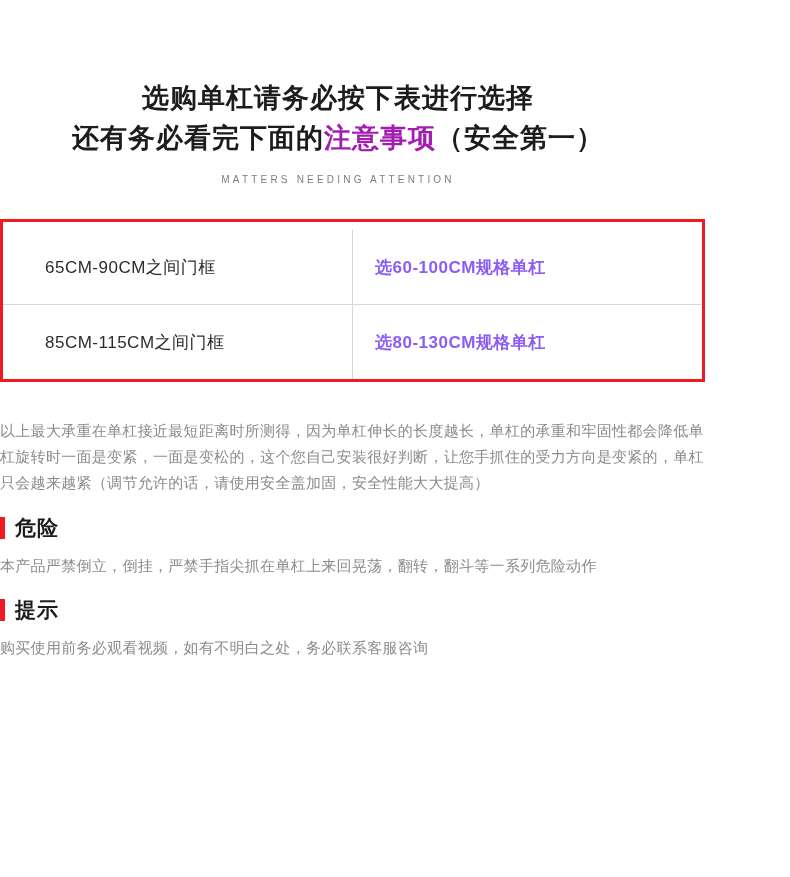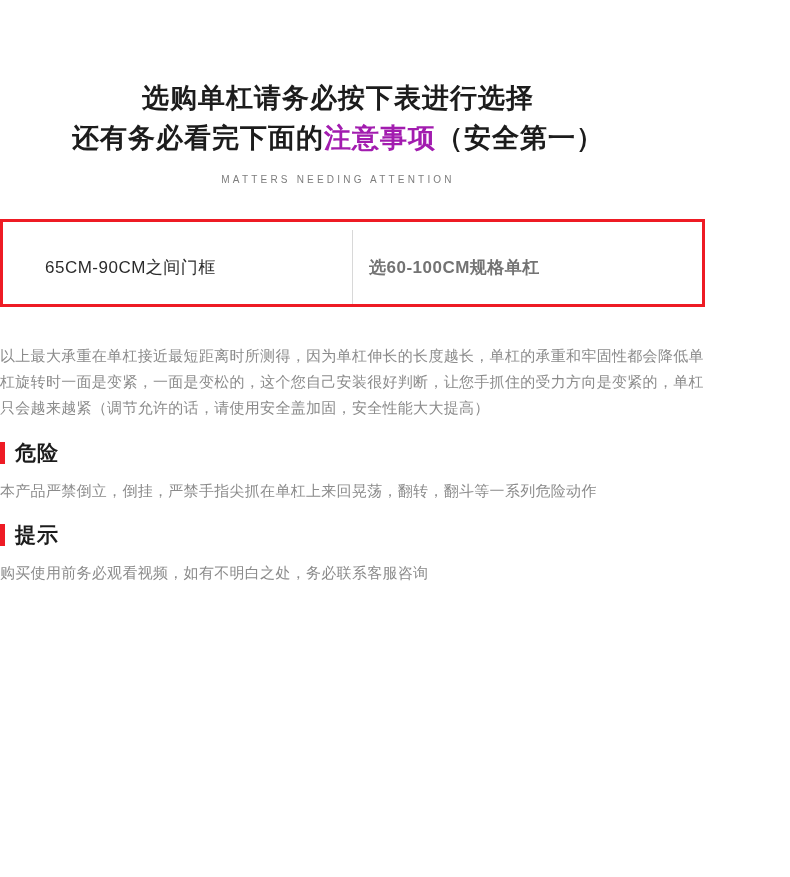--- a/index.html
+++ b/index.html
@@ -63,23 +63,23 @@
     vertical-align: middle;
     font-size: 17px;
     color: #2b2b2b;
     padding: 0 0 0 42px;
     border-bottom: 1px solid #d8d8d8;
     border-right: 1px solid #d8d8d8;
     letter-spacing: 0.5px;
   }
   table.spec-table td.col-right {
     border-right: none;
-    padding-left: 16px;
+    padding-left: 22px;
     font-weight: bold;
-    color: #737373;
+    color: #8b5cf6;
   }
   table.spec-table tr:last-child td {
     border-bottom: none;
   }
 
   
   .notes {
     margin: 36px auto 0 auto;
     width: 705px;
   }
@@ -126,20 +126,24 @@
     <div class="subheading">MATTERS NEEDING ATTENTION</div>
   </div>
 
   <div class="table-wrap">
     <table class="spec-table">
       <tbody>
         <tr>
           <td class="col-left">65CM-90CM之间门框</td>
           <td class="col-right">选60-100CM规格单杠</td>
         </tr>
+        <tr>
+          <td class="col-left">85CM-115CM之间门框</td>
+          <td class="col-right">选80-130CM规格单杠</td>
+        </tr>
       </tbody>
     </table>
   </div>
 
   <div class="notes">
 
     <div class="note-block">
       <div class="note-body">以上最大承重在单杠接近最短距离时所测得，因为单杠伸长的长度越长，单杠的承重和牢固性都会降低单杠旋转时一面是变紧，一面是变松的，这个您自己安装很好判断，让您手抓住的受力方向是变紧的，单杠只会越来越紧（调节允许的话，请使用安全盖加固，安全性能大大提高）</div>
     </div>
 

